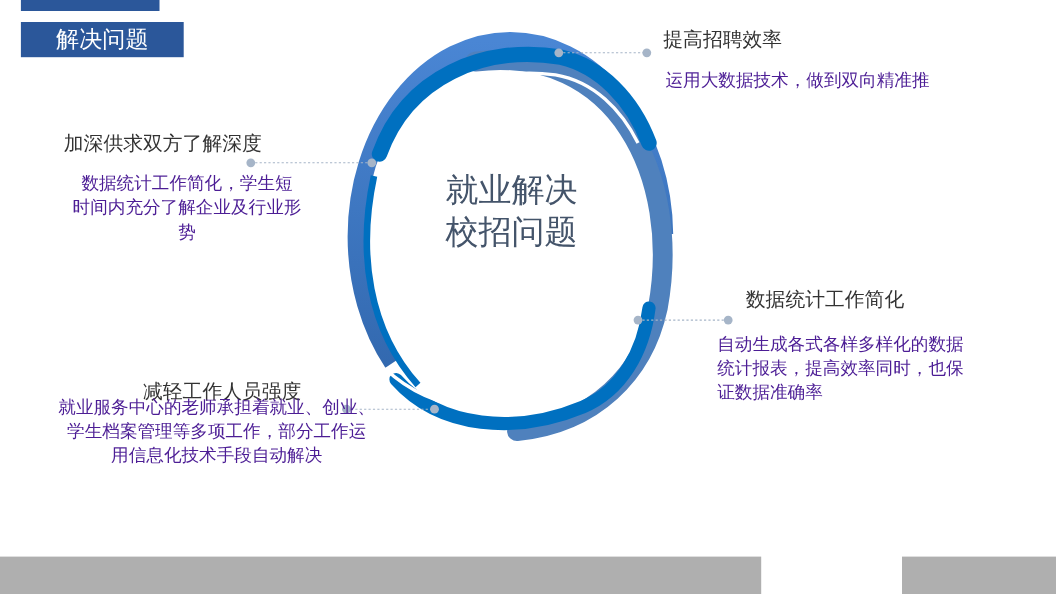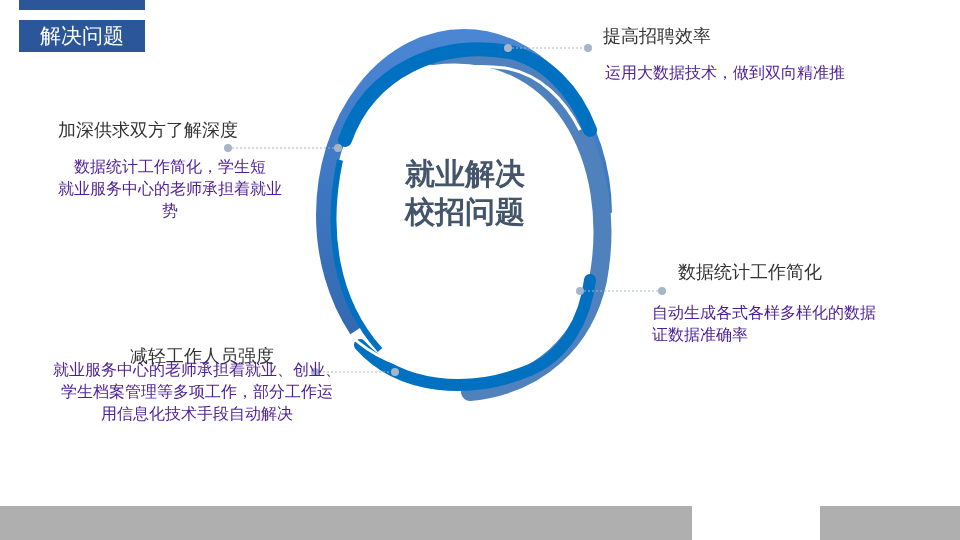--- a/index.html
+++ b/index.html
@@ -1,20 +1,20 @@
 <!DOCTYPE html>
 <html><head>
 <meta charset="utf-8">
 <style>
   html, body { margin:0; padding:0; }
   body { width:960px; height:540px; position:relative; overflow:hidden; background:#ffffff; font-family:"DejaVu Sans", sans-serif; }
   .top-bar { position:absolute; left:19px; top:0; width:126px; height:10px; background:#2B579A; }
-  .title-box { position:absolute; left:19px; top:20px; width:126px; height:32px; background:#2B579A; color:#fff; font-size:21px; line-height:32px; text-align:center; letter-spacing:0px; }
+  .title-box { position:absolute; left:19px; top:20px; width:148px; height:32px; background:#2B579A; color:#fff; font-size:21px; line-height:32px; text-align:center; letter-spacing:0px; }
   .ring { position:absolute; left:0; top:0; width:960px; height:540px; pointer-events:none; }
-  .center-text { position:absolute; left:370px; top:155px; width:190px; text-align:center; font-size:30px; font-weight:bold; color:#44546A; line-height:38px; }
+  .center-text { position:absolute; left:370px; top:155px; width:190px; text-align:center; font-size:30px; font-weight:normal; color:#44546A; line-height:38px; }
   .heading { position:absolute; font-family:"DejaVu Serif", serif; font-size:18px; color:#333; white-space:nowrap; }
   .desc { position:absolute; color:#4c1d95; font-size:16px; line-height:22px; }
   .bottom-left { position:absolute; left:0; top:506px; width:692px; height:34px; background:#AFAFAF; }
   .bottom-right { position:absolute; left:820px; top:506px; width:140px; height:34px; background:#AFAFAF; }
 </style>
 </head>
 <body>
 
 <div class="top-bar"></div>
 <div class="title-box">解决问题</div>
@@ -65,27 +65,28 @@
 </div>
 
 <div class="heading" style="left:603px; top:24px;">提高招聘效率</div>
 <div class="desc" style="left:580px; top:62px; width:290px; text-align:center;">
   <div>运用大数据技术，做到双向精准推</div>
 </div>
 
 <div class="heading" style="left:58px; top:118px;">加深供求双方了解深度</div>
 <div class="desc" style="left:40px; top:156px; width:260px; text-align:center;">
   <div>数据统计工作简化，学生短</div>
-  <div>就业服务中心的老师承担着就业</div>
+  <div>时间内充分了解企业及行业形</div>
   <div>势</div>
 </div>
 
 <div class="heading" style="left:678px; top:260px;">数据统计工作简化</div>
 <div class="desc" style="left:652px; top:302px; width:275px; text-align:left;">
   <div>自动生成各式各样多样化的数据</div>
+  <div>统计报表，提高效率同时，也保</div>
   <div>证数据准确率</div>
 </div>
 
 <div class="heading" style="left:130px; top:344px;">减轻工作人员强度</div>
 <div class="desc" style="left:22px; top:359px; width:350px; text-align:center;">
   <div>就业服务中心的老师承担着就业、创业、</div>
   <div>学生档案管理等多项工作，部分工作运</div>
   <div>用信息化技术手段自动解决</div>
 </div>
 

